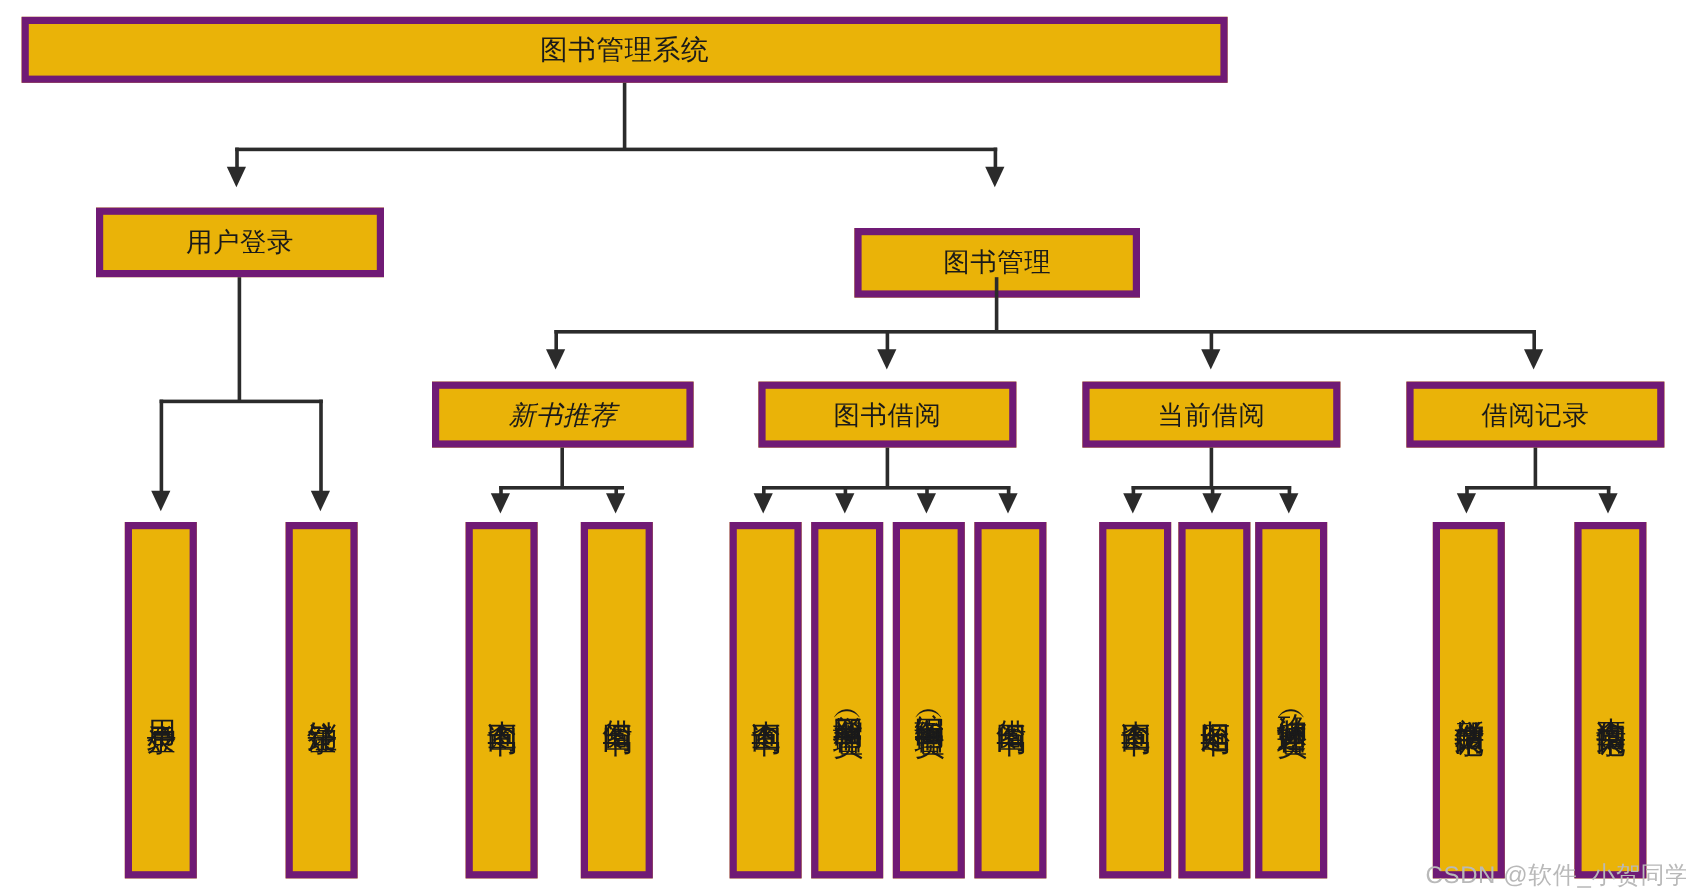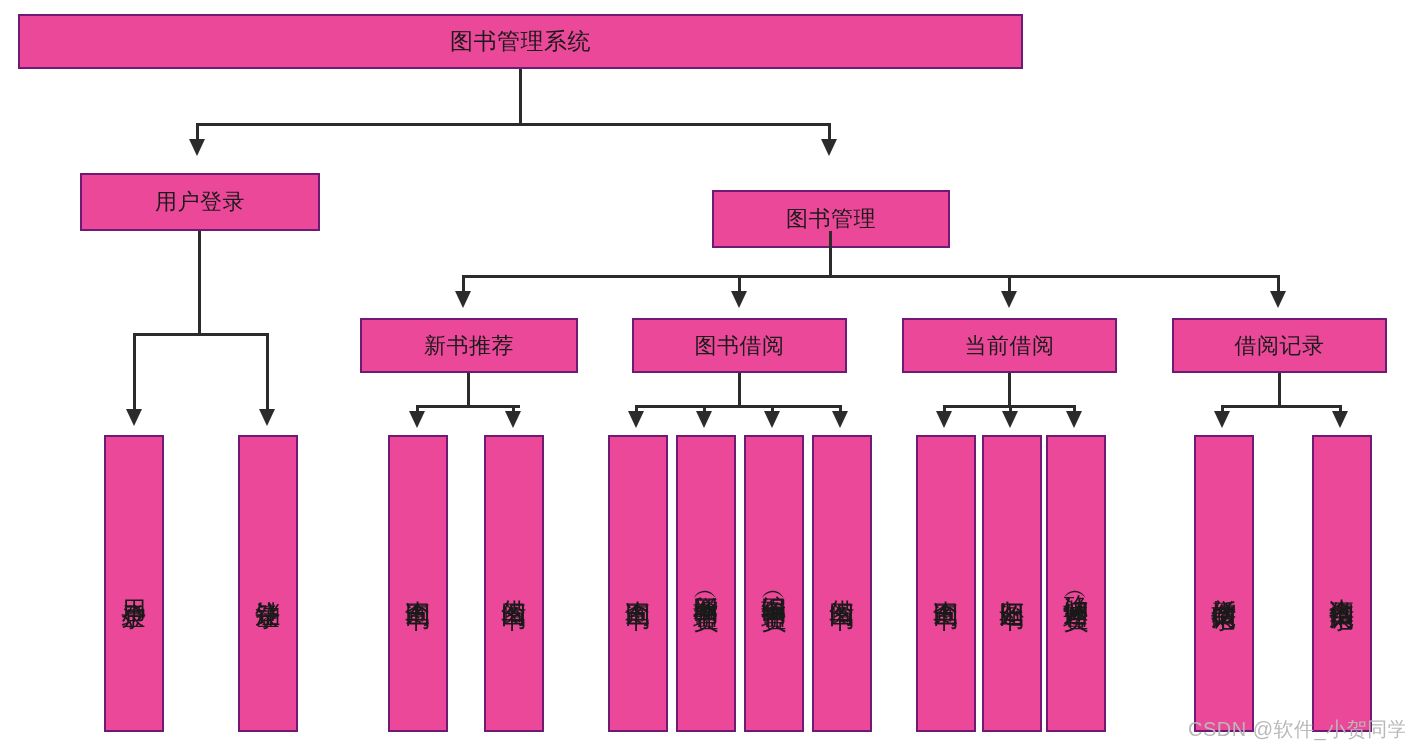--- a/index.html
+++ b/index.html
@@ -13,22 +13,22 @@
   #canvas {
     position: relative;
     width: 1405px;
     height: 747px;
     background: #ffffff;
     overflow: hidden;
   }
   .node {
     position: absolute;
     box-sizing: border-box;
-    border: 2px solid #701a75;
-    background: #ec4899;
+    border: 6px solid #701a75;
+    background: #eab308;
     display: flex;
     align-items: center;
     justify-content: center;
     color: #1a1a1a;
   }
   .node .label {
     display: block;
     text-align: center;
     line-height: 1.18;
     letter-spacing: 0.5px;
@@ -115,21 +115,21 @@
   <div class="seg h" style="left:462px; top:275px; width:818px; height:3px;"></div>
   <div class="seg v" style="left:462px; top:275px; width:3px; height:19px;"></div>
   <div class="arrow" style="left:455px; top:291px;"></div>
   <div class="seg v" style="left:738px; top:275px; width:3px; height:19px;"></div>
   <div class="arrow" style="left:731px; top:291px;"></div>
   <div class="seg v" style="left:1008px; top:275px; width:3px; height:19px;"></div>
   <div class="arrow" style="left:1001px; top:291px;"></div>
   <div class="seg v" style="left:1277px; top:275px; width:3px; height:19px;"></div>
   <div class="arrow" style="left:1270px; top:291px;"></div>
 
-  <div class="node horiz" style="left:360px; top:318px; width:218px; height:55px;">
+  <div class="node horiz" style="left:360px; top:318px; width:218px; height:55px;font-style:italic;">
     <span class="label">新书推荐</span>
   </div>
   <div class="node horiz" style="left:902px; top:318px; width:215px; height:55px;">
     <span class="label">当前借阅</span>
   </div>
   <div class="node horiz" style="left:632px; top:318px; width:215px; height:55px;">
     <span class="label">图书借阅</span>
   </div>
   <div class="node horiz" style="left:1172px; top:318px; width:215px; height:55px;">
     <span class="label">借阅记录</span>

